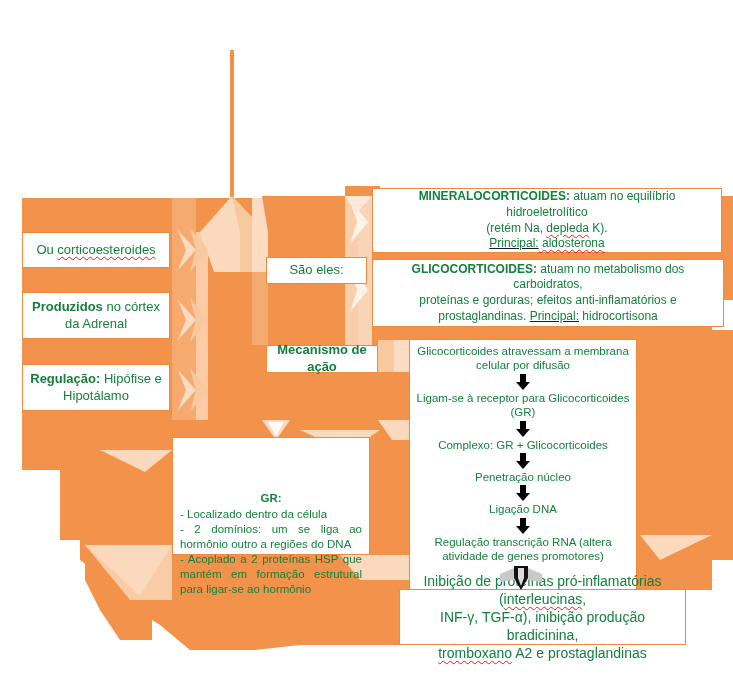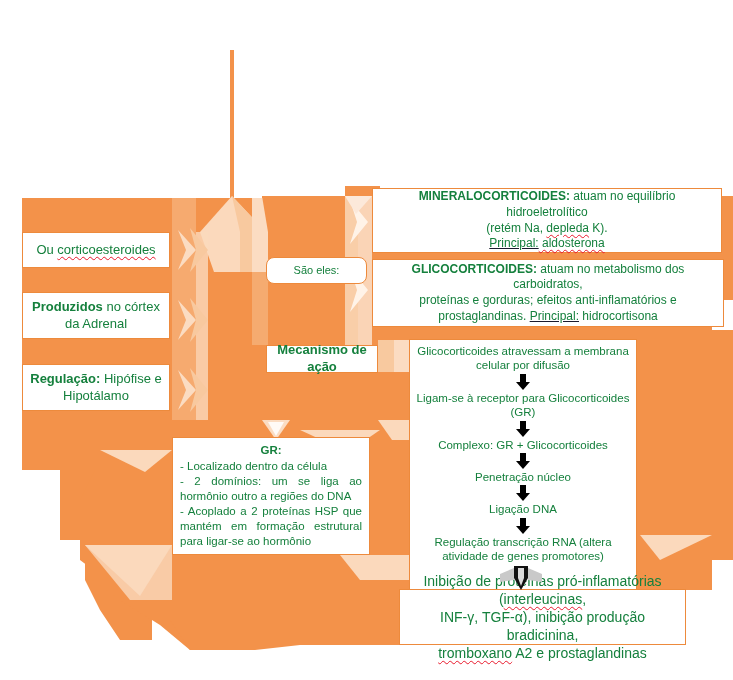--- a/index.html
+++ b/index.html
@@ -46,32 +46,32 @@
   }
   .sq-u{
     text-decoration:underline;
     text-decoration-color:#1a1a2e;
   }
   
   #box-ou{        left:22px;  top:232px; width:148px; height:36px; font-size:13px;}
   #box-produzidos{left:22px;  top:292px; width:148px; height:47px; font-size:13px;}
   #box-regulacao{ left:22px;  top:364px; width:148px; height:47px; font-size:13px;}
   
-  #box-saoeles{   left:266px; top:257px; width:101px;  height:27px; font-size:11px;border-radius:8px;}
+  #box-saoeles{   left:266px; top:257px; width:101px;  height:27px; font-size:13px;}
   #box-mecanismo{ left:266px; top:345px; width:112px; height:28px; font-size:13px; font-weight:bold;}
   
   #box-mineralo{  left:372px; top:188px; width:350px; height:65px; font-size:12px; text-align:center; padding:4px 6px;}
   #box-glico{     left:372px; top:259px; width:352px; height:68px; font-size:12px; text-align:center; padding:4px 8px;}
   
   #box-gr{
     left:172px; top:437px; width:198px; height:118px;
     font-size:11.5px; text-align:justify; padding:5px 7px 5px 7px;
     justify-content:flex-start;
   }
-  #box-gr .grtitle{text-align:center;font-weight:bold;margin-bottom:1px;}
+  #box-gr .grtitle{text-align:center;font-weight:bold;margin-bottom:1px;margin-top:48px;}
   #box-gr p.item{text-align:justify;text-align-last:left;}
   #box-gr p.item.j{text-align:justify;}
   
   #box-flow{
     left:409px; top:339px; width:228px; height:280px;
     font-size:11.5px; text-align:center; padding:4px 4px;
     justify-content:flex-start;
   }
   #box-flow .step{margin:0;line-height:1.25;}
   #box-flow .arrow{

